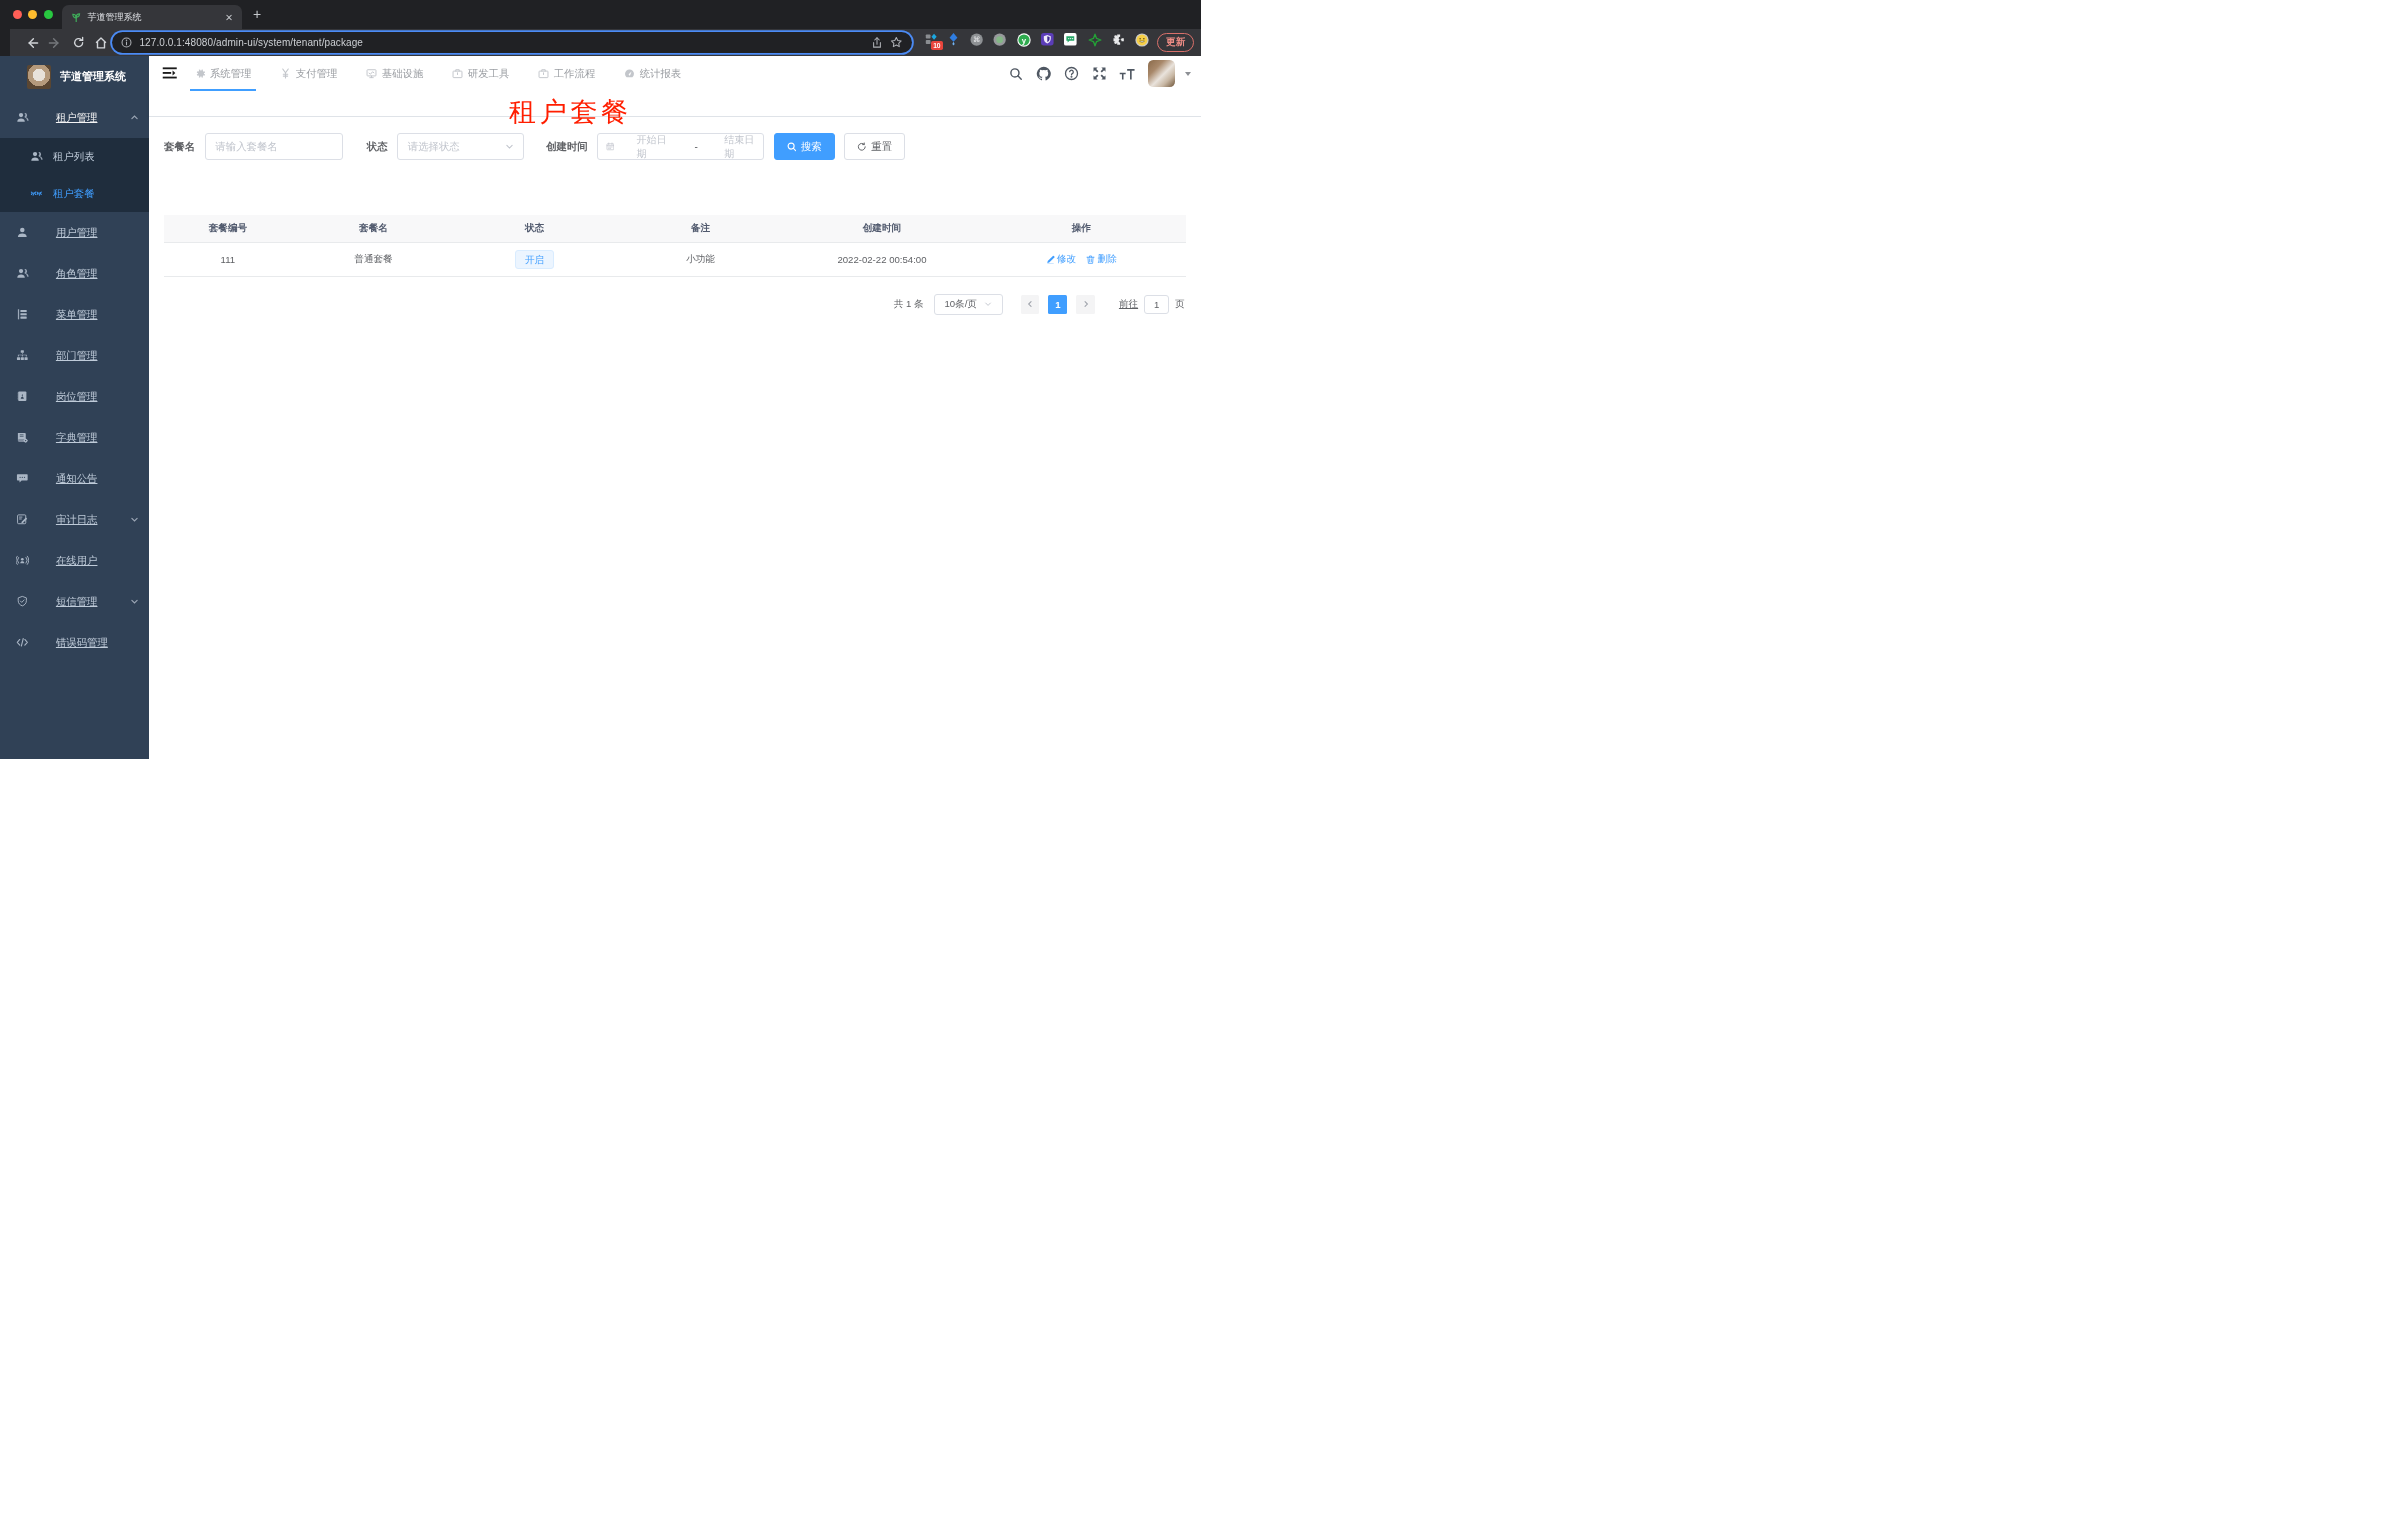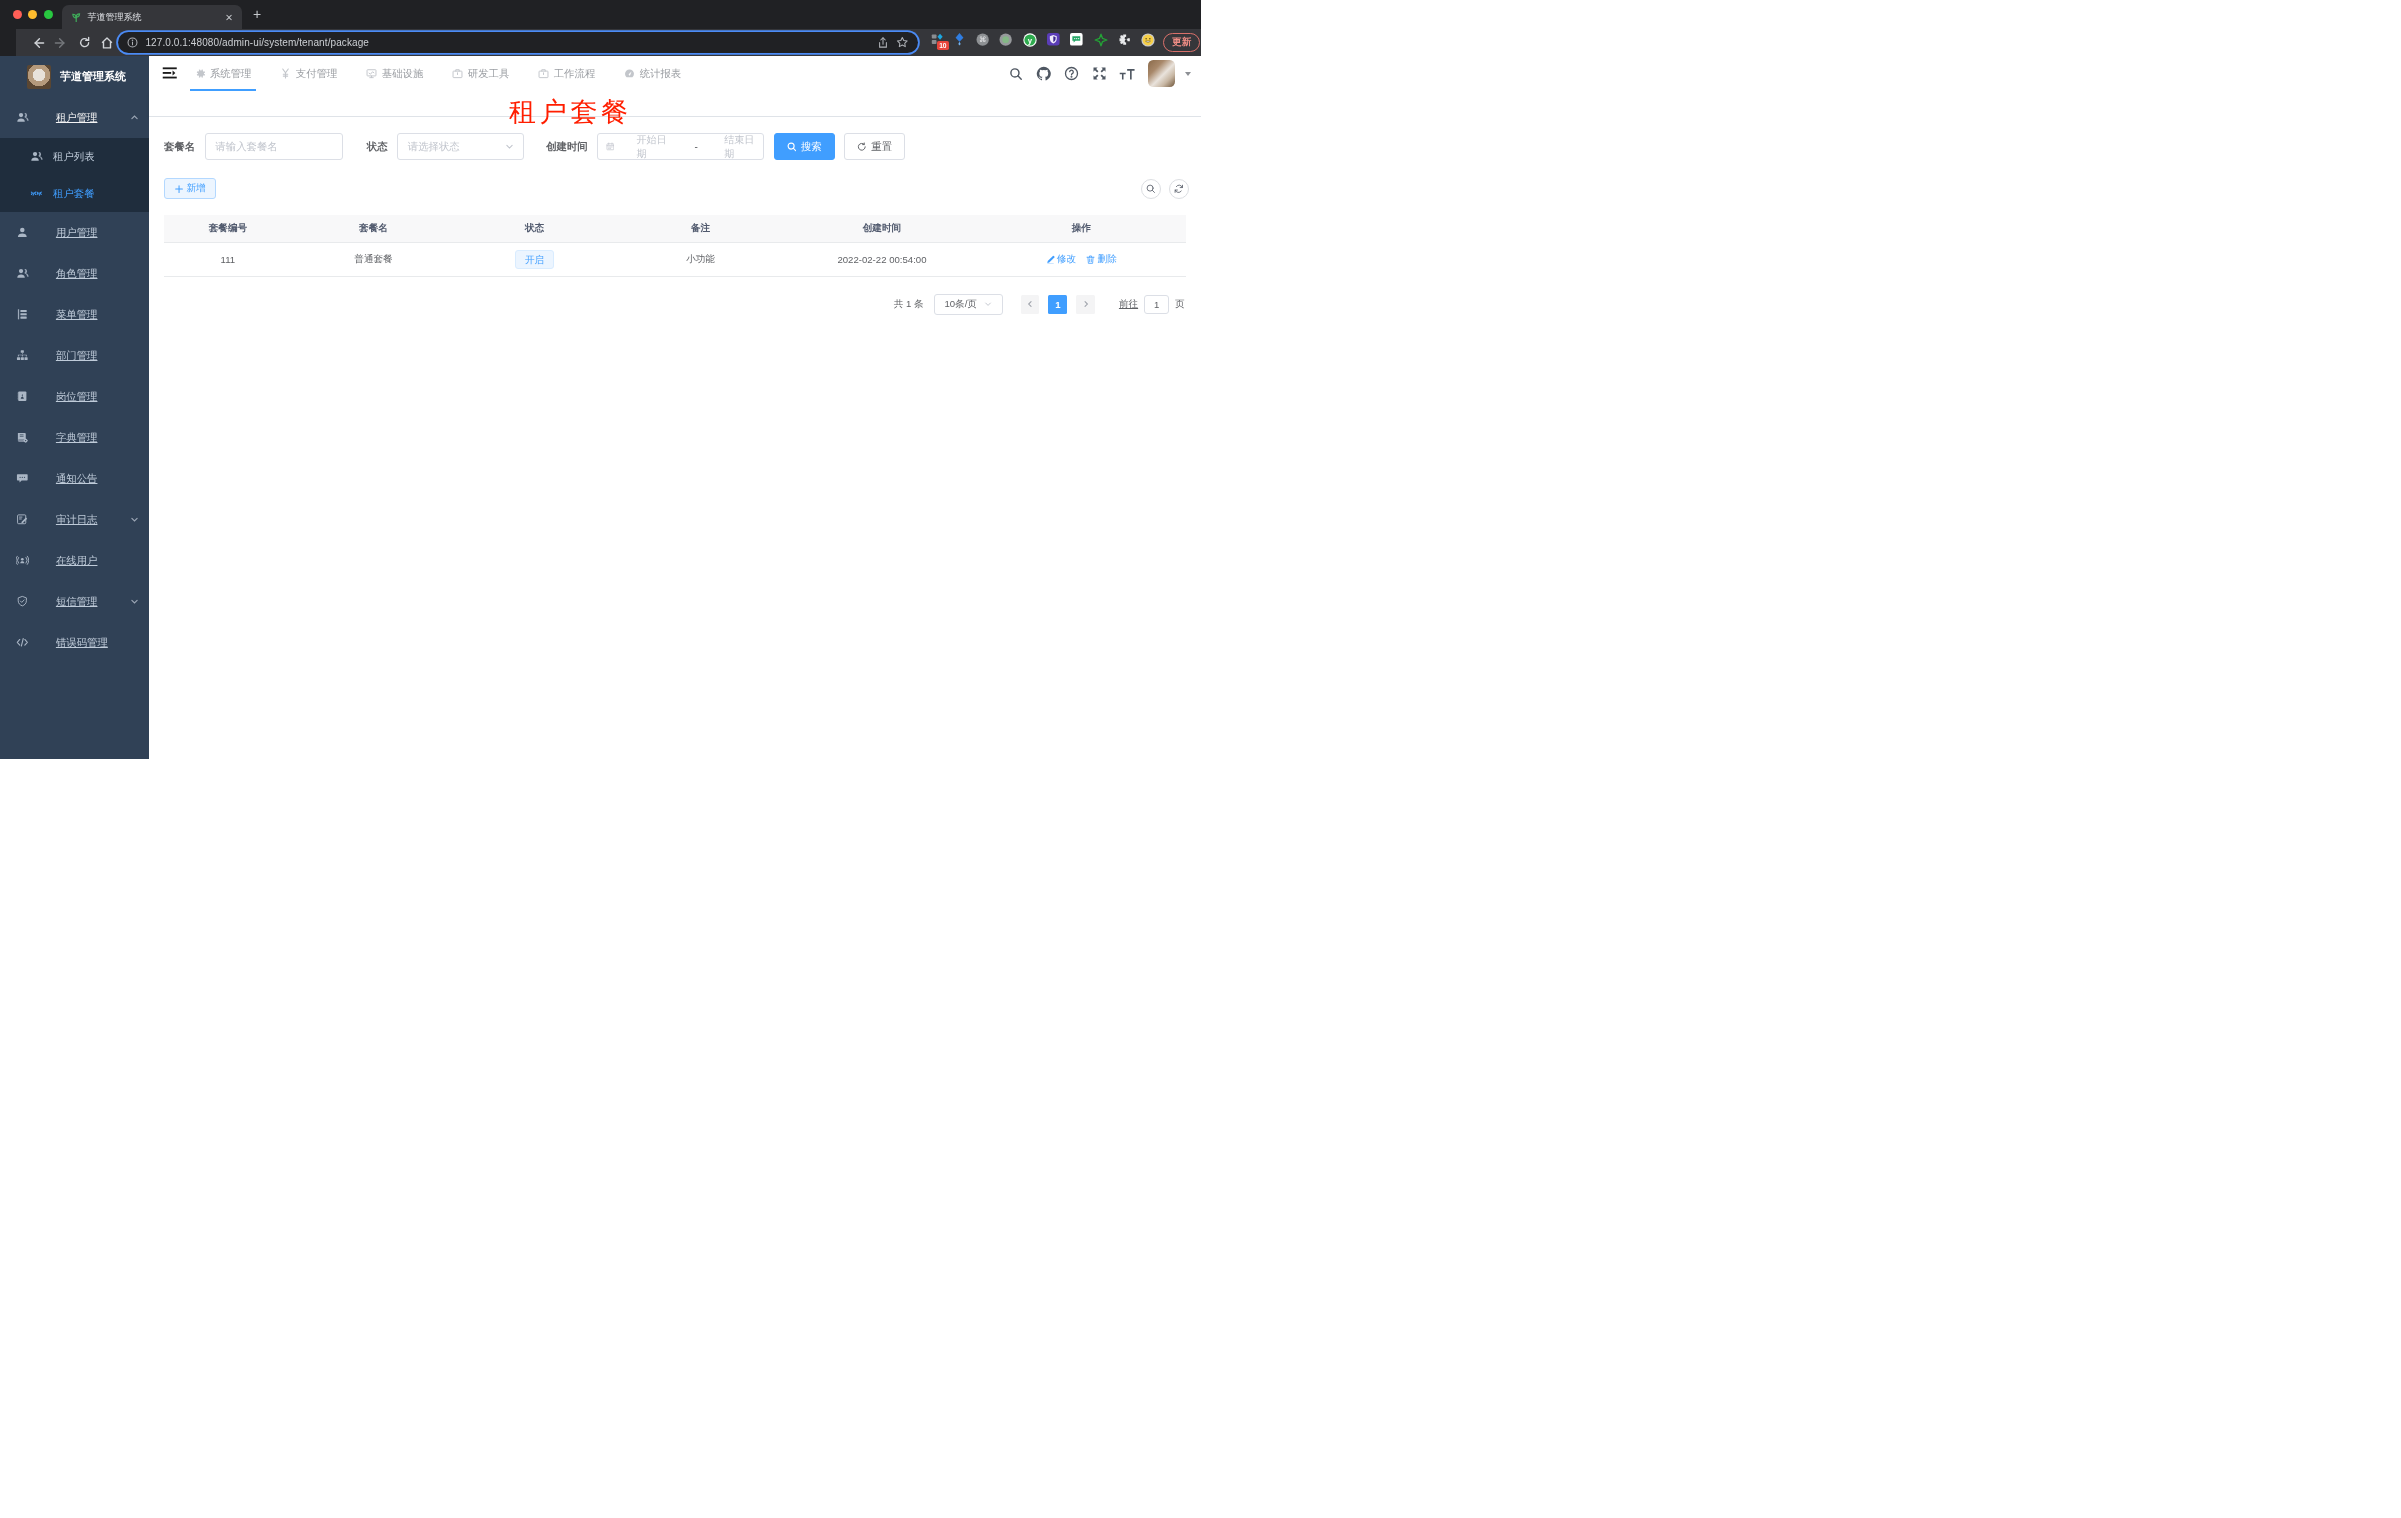--- a/index.html
+++ b/index.html
@@ -16,21 +16,21 @@
   .tabstrip { position:relative; height:29px; background:#202124; }
   .traffic { position:absolute; left:12.6px; top:10.4px; display:flex; gap:6.7px; }
   .light { width:9px; height:9px; border-radius:50%; }
   .light.red{ background:#ff5f57; } .light.yellow{ background:#febc2e; } .light.green{ background:#28c840; }
   .tab { position:absolute; left:62px; top:5.2px; width:180px; height:24px; background:#35363a;
          border-radius:6.7px 6.7px 0 0; display:flex; align-items:center; padding:0 9px; gap:6px; }
   .tab-title { flex:1; color:#dfe1e5; font-size:9px; white-space:nowrap; overflow:hidden; }
   .tab-close { color:#c6c9cd; font-size:9.6px; cursor:default; }
   .newtab { position:absolute; left:253px; top:7.4px; color:#c6c9cd; font-size:14px; line-height:1; }
 
-  .urlrow { position:absolute; top:29px; left:16px; width:1201px; height:27px; background:#35363a; }
+  .urlrow { position:absolute; top:29px; left:10px; width:1201px; height:27px; background:#35363a; }
   .nav-ic { position:absolute; top:6px; color:#d2d5d9; }
   .nav-ic.dim { color:#75787c; }
   .urlpill { position:absolute; left:102px; top:3px; width:800px; height:21.4px; background:#202124;
              border-radius:11px; box-shadow:0 0 0 1.8px #4b8bf5; display:flex; align-items:center; padding:0 9px; gap:7.4px; }
   .url-text { color:#cdd0d4; font-size:10px; flex:1; white-space:nowrap; overflow:hidden; letter-spacing:0.1px; }
   .pill-ic { color:#aeb1b6; }
   .ext { position:absolute; top:4.4px; display:flex; align-items:center; justify-content:center; }
   .badge10 { position:absolute; right:-5.2px; bottom:-3.7px; background:#e8453c; color:#fff; font-size:6.7px;
              padding:0.7px 2.2px; border-radius:1.8px; font-weight:bold; }
   .update-btn { position:absolute; left:1147px; top:4.4px; height:18.5px; border:1.5px solid #d9706a; border-radius:9.6px;
@@ -563,43 +563,20 @@
         </span>
         <span class="btn btn-plain">
           <svg width="9.6" height="9.6" viewBox="0 0 14 14" fill="none" stroke="#606266" stroke-width="1.4" stroke-linecap="round">
               <path d="M12 7a5 5 0 1 1-1.5-3.6"></path>
               <path d="M10.6 1.4v2.4H8.2" stroke-linejoin="round"></path>
             </svg>
           <span>重置</span>
         </span>
       </div>
 
-      <div class="toolbar">
-        <span class="btn-add">
-          <svg width="8.1" height="8.1" viewBox="0 0 12 12" fill="none" stroke="#409eff" stroke-width="1.5" stroke-linecap="round">
-              <path d="M6 1v10M1 6h10"></path>
-            </svg>
-          <span>新增</span>
-        </span>
-        <span class="tool-circles">
-          <span class="circle-btn">
-            <svg width="9.6" height="9.6" viewBox="0 0 14 14" fill="none" stroke="currentColor" stroke-width="1.3" stroke-linecap="round">
-                <circle cx="6" cy="6" r="4.4"></circle>
-                <path d="M9.4 9.4 12.4 12.4"></path>
-              </svg>
-          </span>
-          <span class="circle-btn">
-            <svg width="9.6" height="9.6" viewBox="0 0 14 14" fill="none" stroke="currentColor" stroke-width="1.3" stroke-linecap="round">
-                <path d="M12.2 5.2A5 5 0 0 0 3.4 3.7M1.8 8.8a5 5 0 0 0 8.8 1.5"></path>
-                <path d="M12.4 1.8v3.4H9" stroke-linejoin="round"></path>
-                <path d="M1.6 12.2V8.8H5" stroke-linejoin="round"></path>
-              </svg>
-          </span>
-        </span>
-      </div>
 
       <div class="table">
         <div class="t-row t-head">
           <span class="t-cell c0">套餐编号</span>
           <span class="t-cell c1">套餐名</span>
           <span class="t-cell c2">状态</span>
           <span class="t-cell c3">备注</span>
           <span class="t-cell c4">创建时间</span>
           <span class="t-cell c5">操作</span>
         </div>

